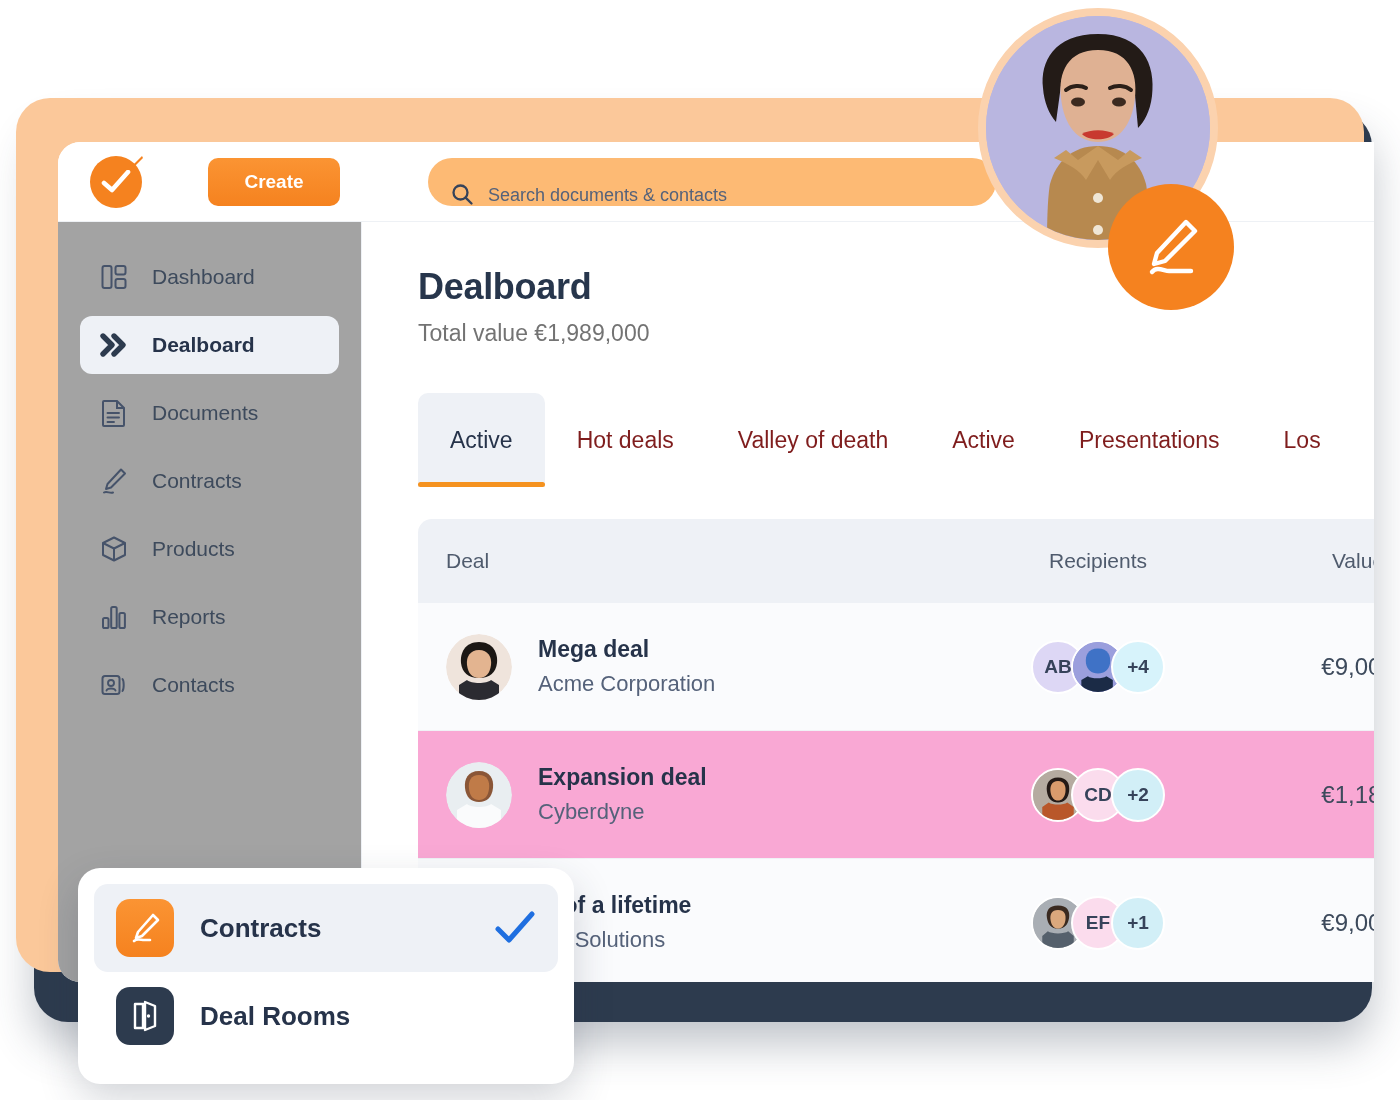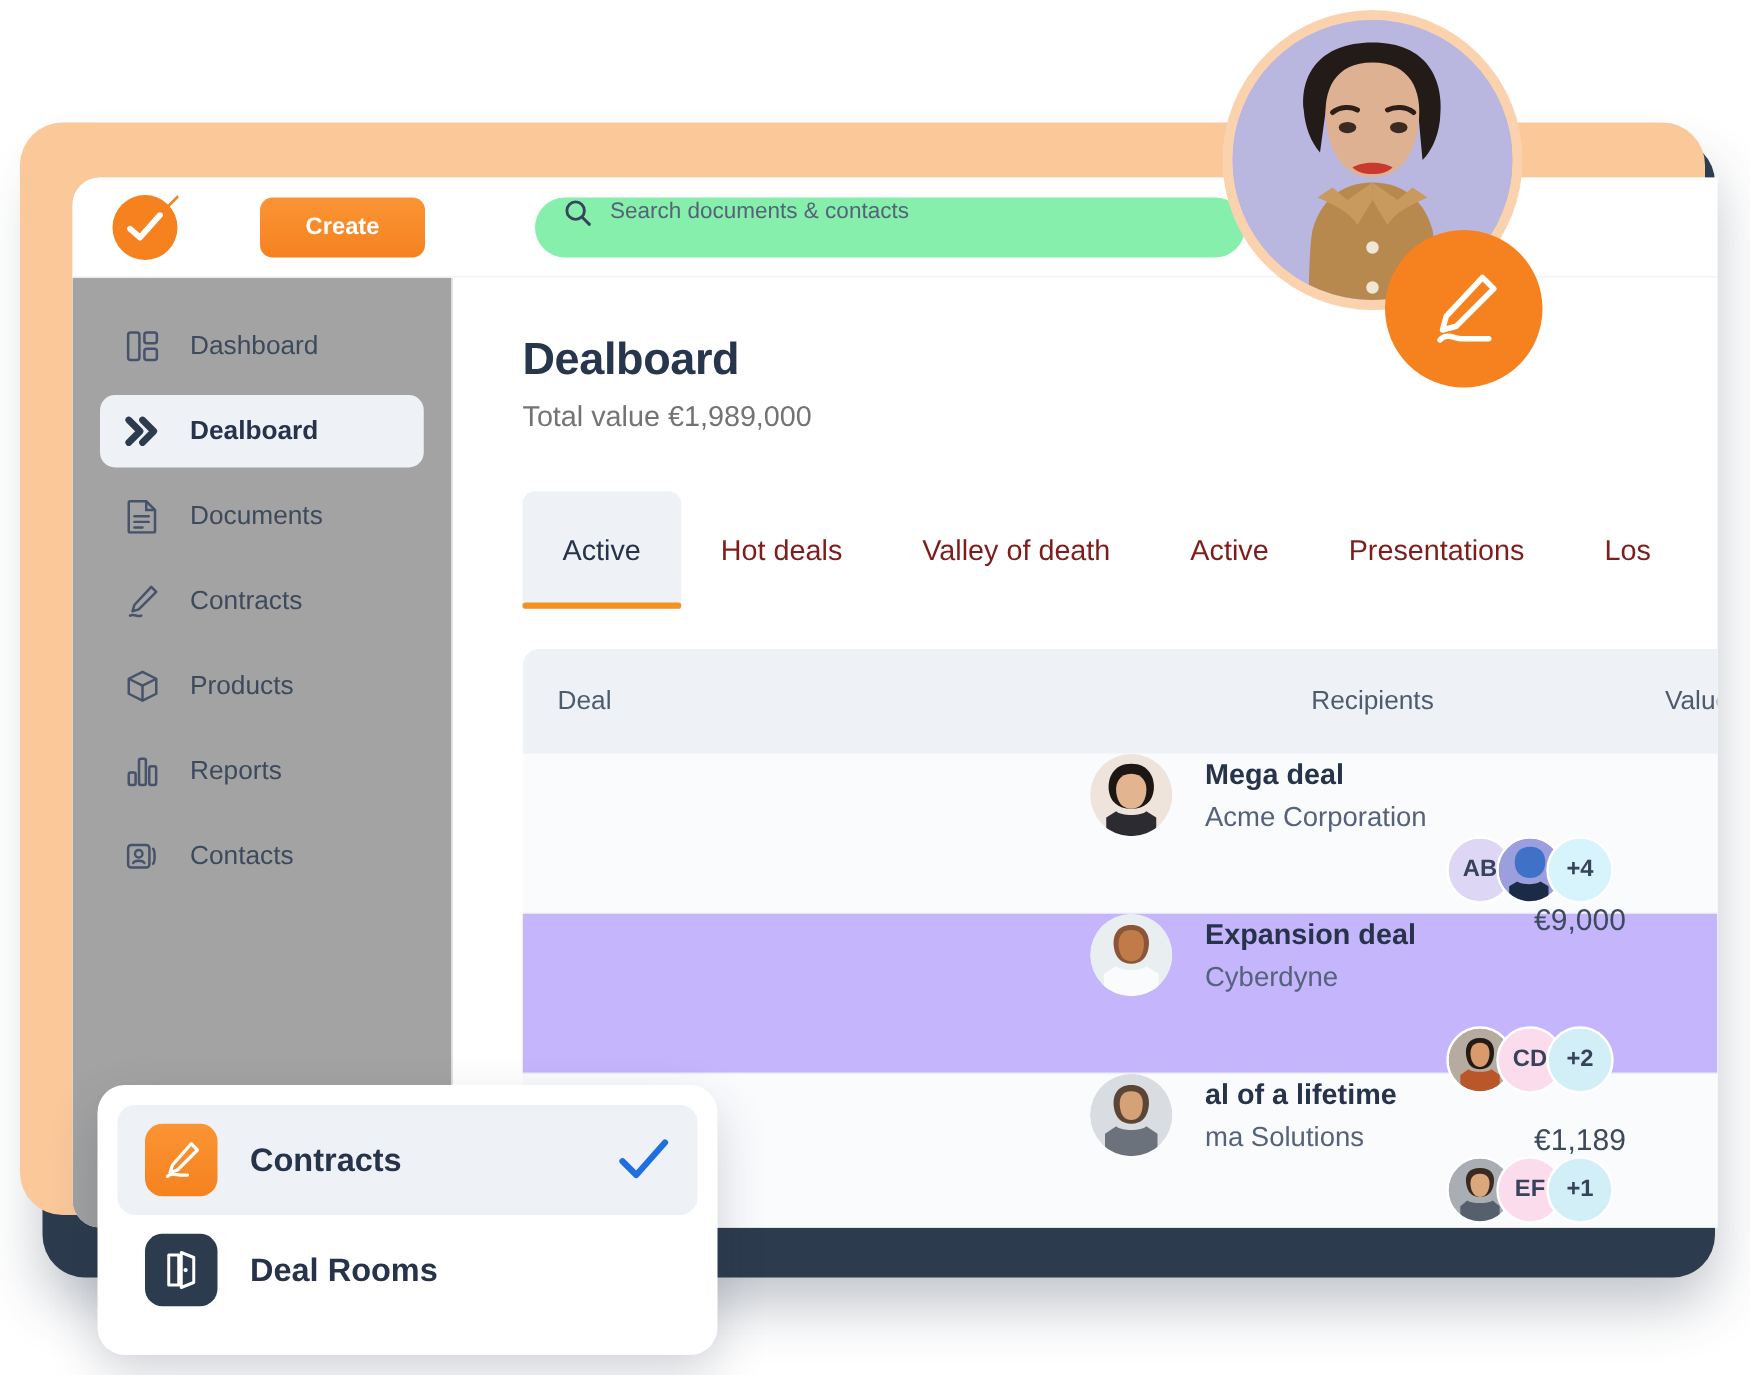--- a/index.html
+++ b/index.html
@@ -67,22 +67,22 @@
     width: 132px; height: 48px;
     border: none; border-radius: 10px;
     background: linear-gradient(180deg,#fb9433 0%,#f5821f 100%);
     color: #ffffff; font-size: 19px; font-weight: 600;
     font-family: "Liberation Sans", sans-serif;
     cursor: pointer; flex: none;
   }
   .search-wrap {
     margin-left: 50px;
     width: 568px; height: 48px;
-    background: #86efac; border-radius: 24px;
-    display: flex; align-items: flex-start;
+    background: #fdba74; border-radius: 24px;
+    display: flex; align-items: flex-end;
     padding: 0 22px; flex: none;
   }
   .search-input {
     border: none; outline: none; background: transparent;
     margin-left: 14px;
     font-size: 18px; color: #4f5b6d;
     font-family: "Liberation Sans", sans-serif;
     width: 480px;
   }
   .search-input::placeholder { color: #55627a; }
@@ -156,27 +156,26 @@
     background: #ffffff;
     border-radius: 14px 0 0 0;
     overflow: hidden;
   }
   .t-head {
     display: flex; align-items: center;
     height: 84px;
     background: #eef1f6;
   }
   .t-row {
-    display: flex; align-items: flex-end;
+    display: flex; align-items: center;
     height: 128px;
     border-bottom: 1px solid #f0f2f6;
-    flex-direction: column;
   }
   .t-row.tint  { background: #fafbfd; }
-  .t-row.plain { background: #c4b5fd; gap: 24px; }
+  .t-row.plain { background: #f9a8d4; }
 
   .c-deal  { width: 530px; flex: none; padding-left: 28px; display: flex; align-items: center; }
   .c-recip { width: 300px; flex: none; display: flex; align-items: center; justify-content: center; }
   .c-value { width: 220px; flex: none; display: flex; align-items: center; justify-content: center; }
 
   .th { font-size: 21px; color: #4f5b6d; }
 
   .deal-avatar {
     width: 66px; height: 66px; border-radius: 50%;
     flex: none; overflow: hidden;

